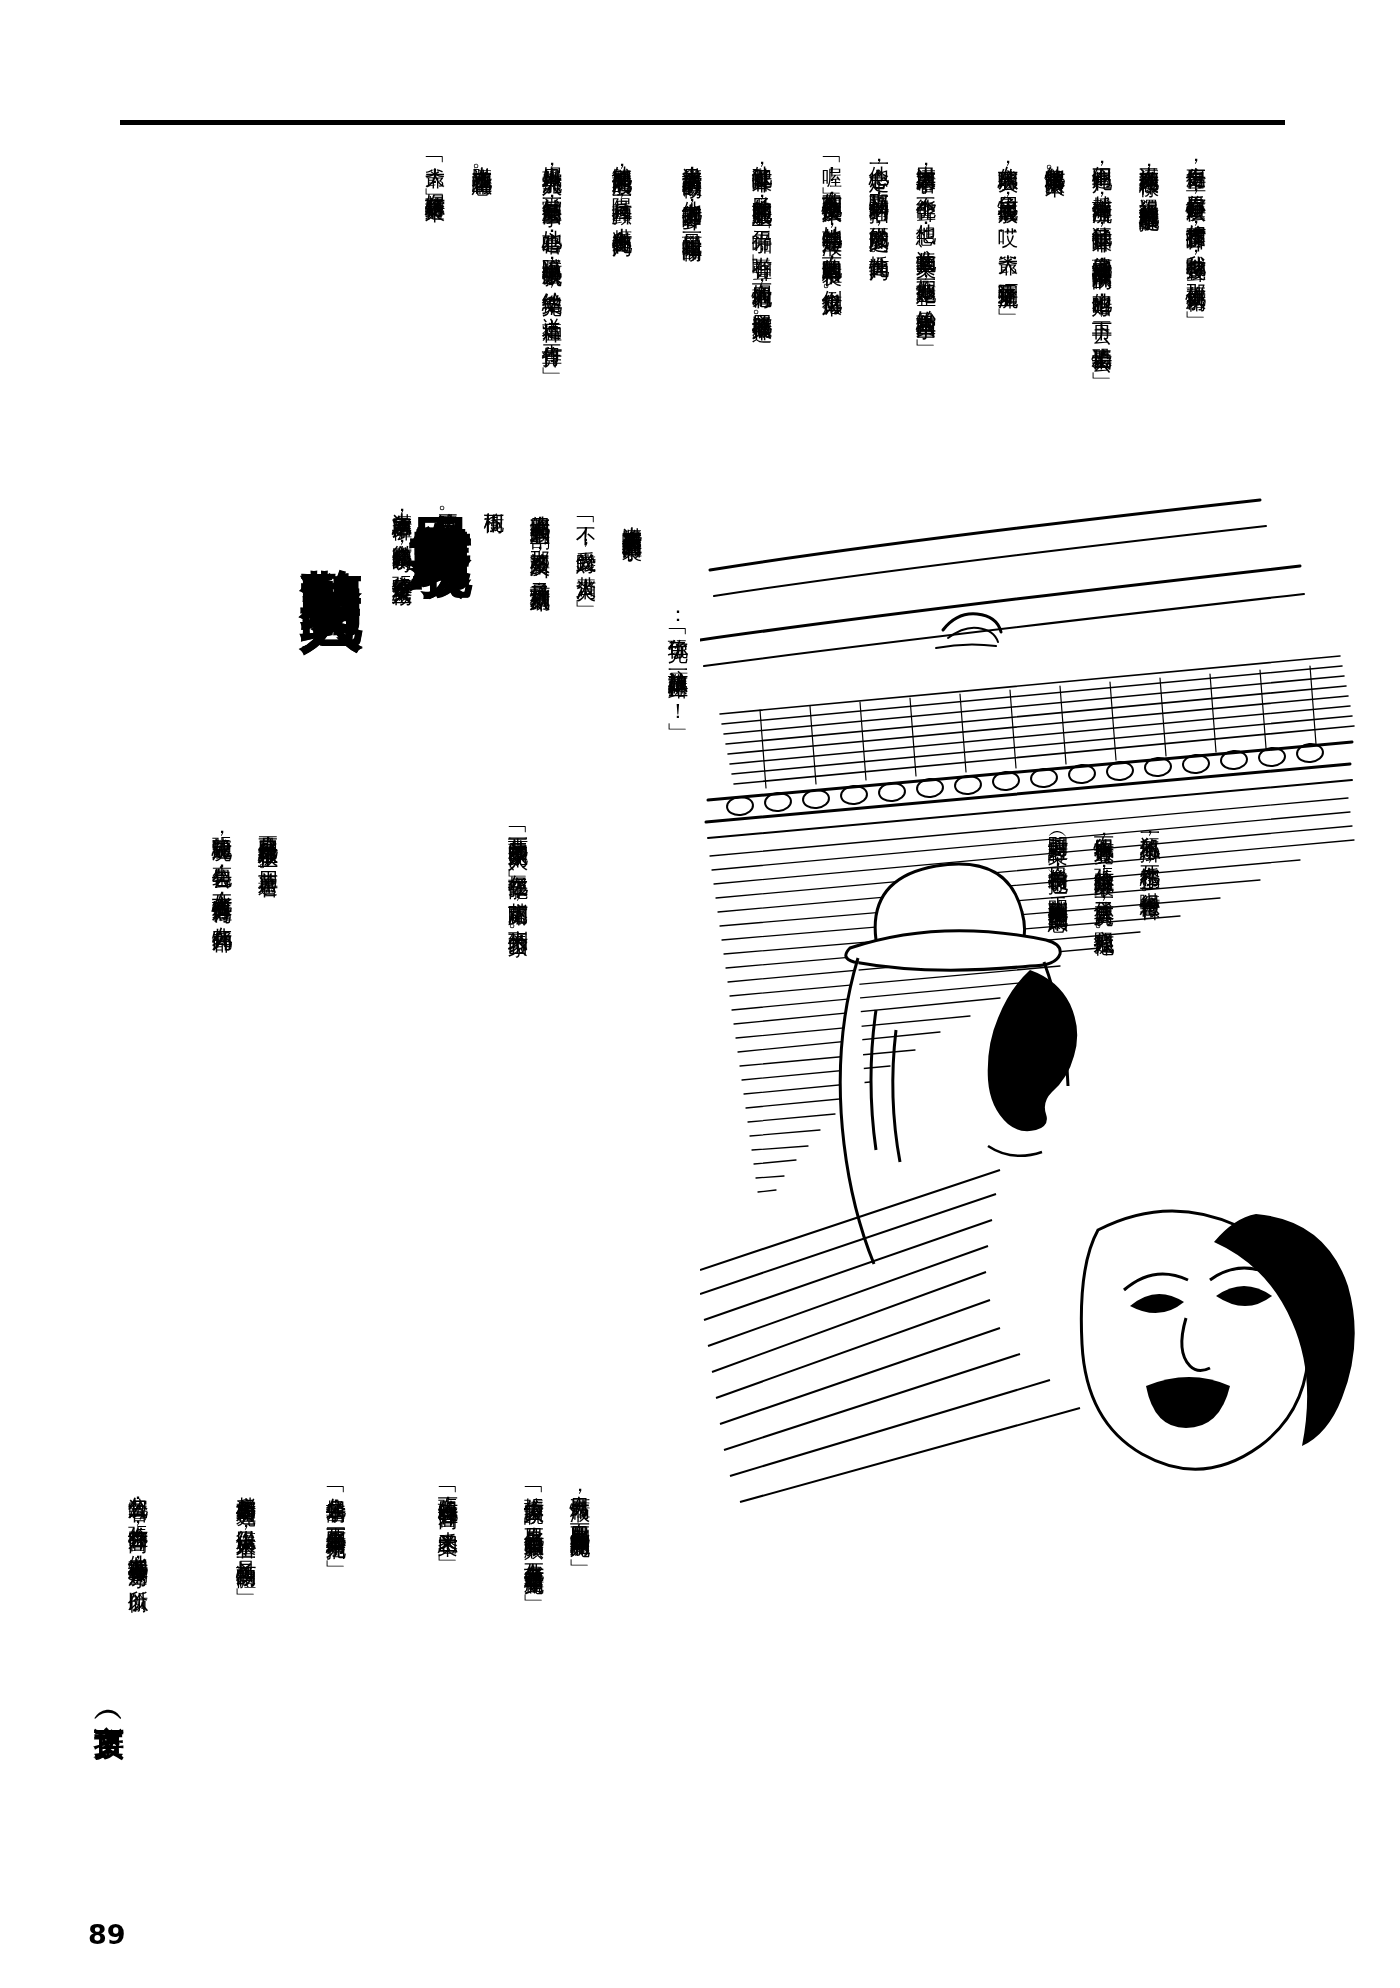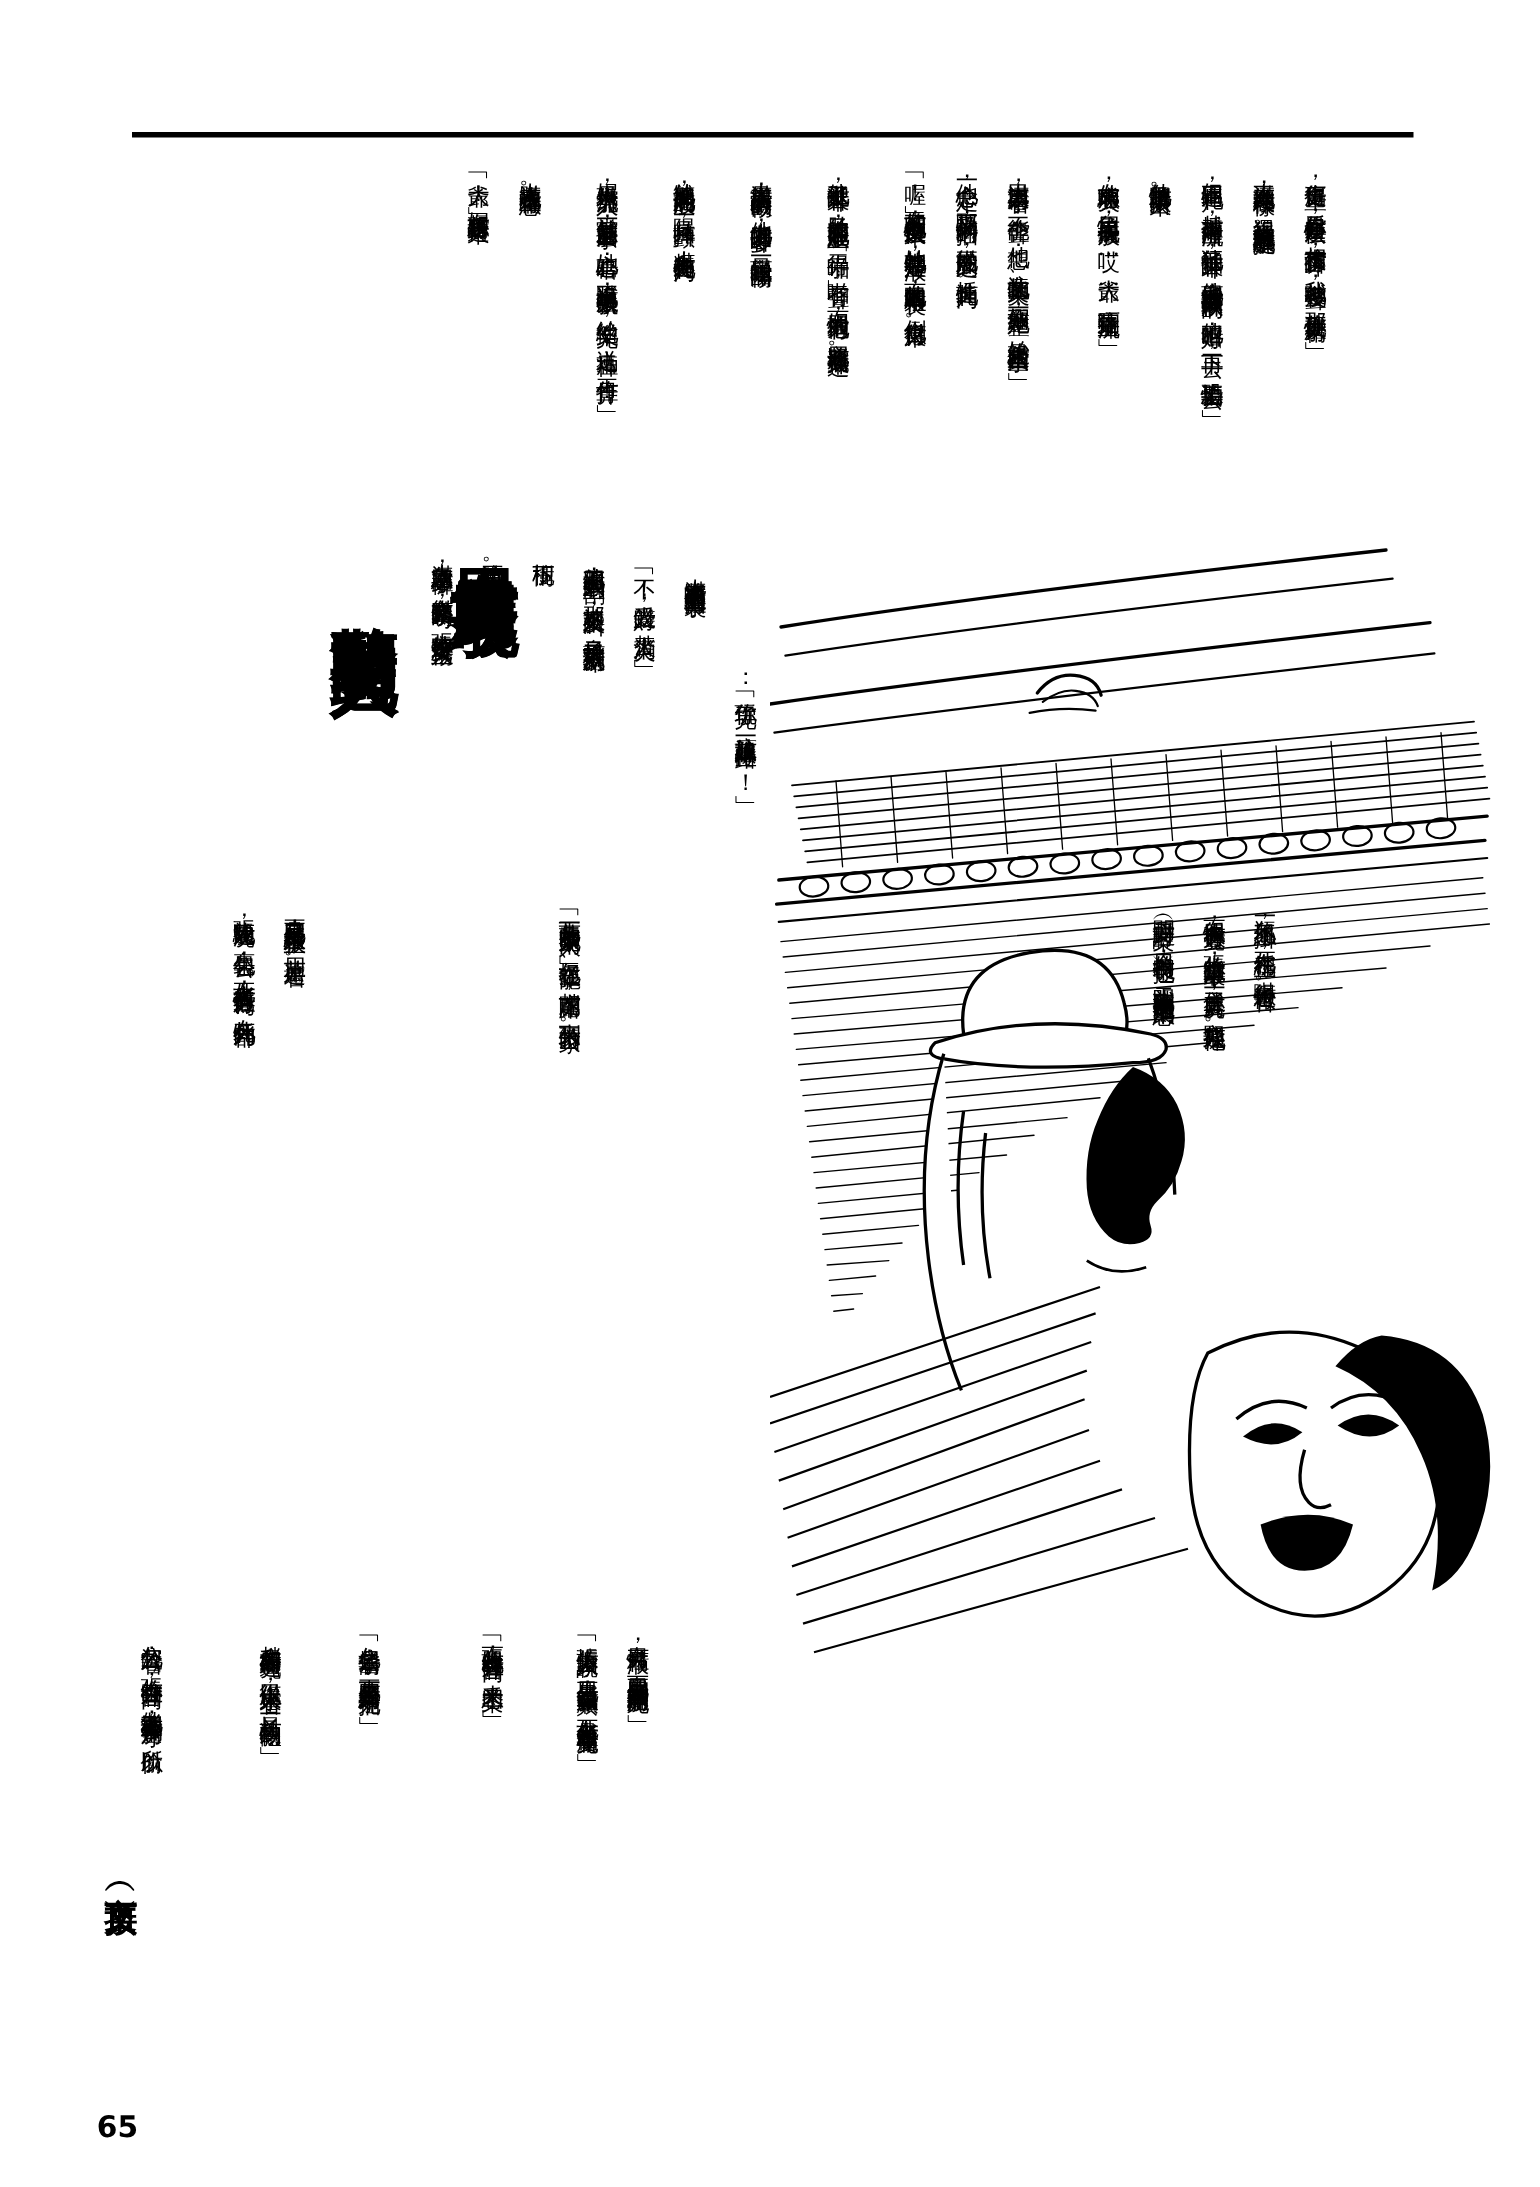--- a/index.html
+++ b/index.html
@@ -280,15 +280,15 @@
     <div class="vcol" style="left:562px; top:1480px; height:460px;">有男性精液，而男死者則是被人劃開肚子而死！」</div>
     <div class="vcol" style="left:516px; top:1480px; height:460px;">「據張竹山家人說：男死者是竹山表弟張順興，女死者是竹山老婆楊瓶兒！」</div>
     <div class="vcol" style="left:430px; top:1480px; height:460px;">「而張竹山現時在外營商，未悉凶案！」</div>
     <div class="vcol" style="left:318px; top:1480px; height:460px;">「包公搔着鬍子：「兩死者是否給同一刀子插死？」</div>
     <div class="vcol" style="left:228px; top:1480px; height:460px;">趙虎和衆衙差研究過：「從傷口大小來看，是匕首一類的物體！」</div>
     <div class="vcol" style="left:120px; top:1480px; height:460px;">包公沉吟着：「張竹山在外營商，他老婆看來不甘空房獨守，所以偷</div>
   </div>
 
   <div class="continue-note" style="left:88px; top:1700px; height:240px;">（文接下頁）</div>
 
-  <div class="page-number">65</div>
+  <div class="page-number">89</div>
 
 </div>
 
 </body></html>

